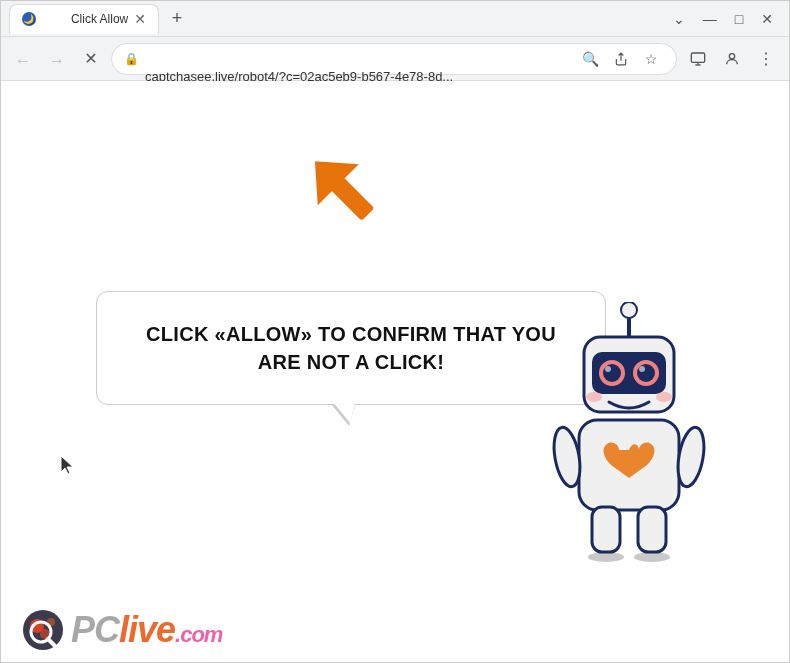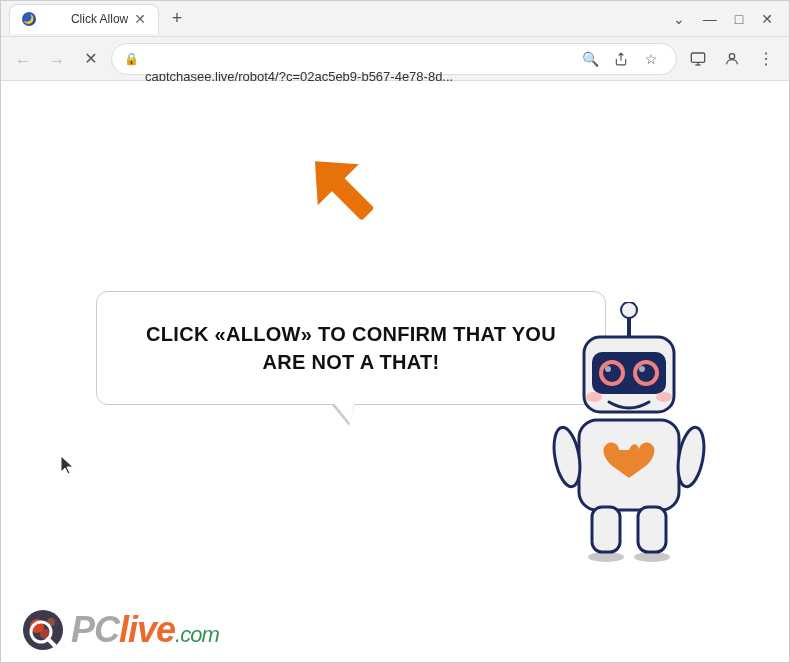--- a/index.html
+++ b/index.html
@@ -334,21 +334,21 @@
           <rect x="50" y="20" width="18" height="60" fill="#e8720a" rx="3"></rect>
 
           <polygon points="30,38 88,38 59,5" fill="#e8720a"></polygon>
         </g>
       </svg>
     </div>
 
     <div class="speech-bubble">
       <div class="bubble-text">
         <span>CLICK «ALLOW» TO CONFIRM THAT YOU</span><br>
-        <span>ARE NOT A THAT!</span>
+        <span>ARE NOT A CLICK!</span>
       </div>
     </div>
 
     <div class="robot-container">
       <svg viewBox="0 0 200 280" xmlns="http://www.w3.org/2000/svg">
 
         <line x1="100" y1="10" x2="100" y2="35" stroke="#1a2a5e" stroke-width="4"></line>
         <circle cx="100" cy="8" r="8" fill="#f0f0f0" stroke="#1a2a5e" stroke-width="2"></circle>
 
         <rect x="55" y="35" width="90" height="75" rx="16" fill="#f0f0f0" stroke="#1a2a5e" stroke-width="3"></rect>
@@ -393,21 +393,21 @@
           <circle cx="16" cy="18" r="7" fill="#cc2200"></circle>
           <circle cx="24" cy="26" r="5" fill="#cc2200" opacity="0.7"></circle>
           <circle cx="30" cy="14" r="4" fill="#cc4400" opacity="0.6"></circle>
 
           <circle cx="20" cy="24" r="10" fill="none" stroke="#fff" stroke-width="3"></circle>
           <line x1="27" y1="31" x2="36" y2="40" stroke="#fff" stroke-width="4" stroke-linecap="round"></line>
         </svg>
       </div>
       <div>
         <span style="font-size:36px; font-weight:900; font-style:italic; color:#999; letter-spacing:-1px;">
-          PC<span style="color:#e8520a;">live</span><span style="font-size:22px; font-weight:normal; color:#15803d;">.com</span>
+          PC<span style="color:#e8520a;">live</span><span style="font-size:22px; font-weight:bold; color:#ec4899;">.com</span>
         </span>
       </div>
     </div>
 
     <div class="cursor">
       <svg width="12" height="18" viewBox="0 0 12 18">
         <path d="M0 0 L0 16 L4 12 L7 18 L9 17 L6 11 L12 11 Z" fill="#333" stroke="#fff" stroke-width="1"></path>
       </svg>
     </div>
 

